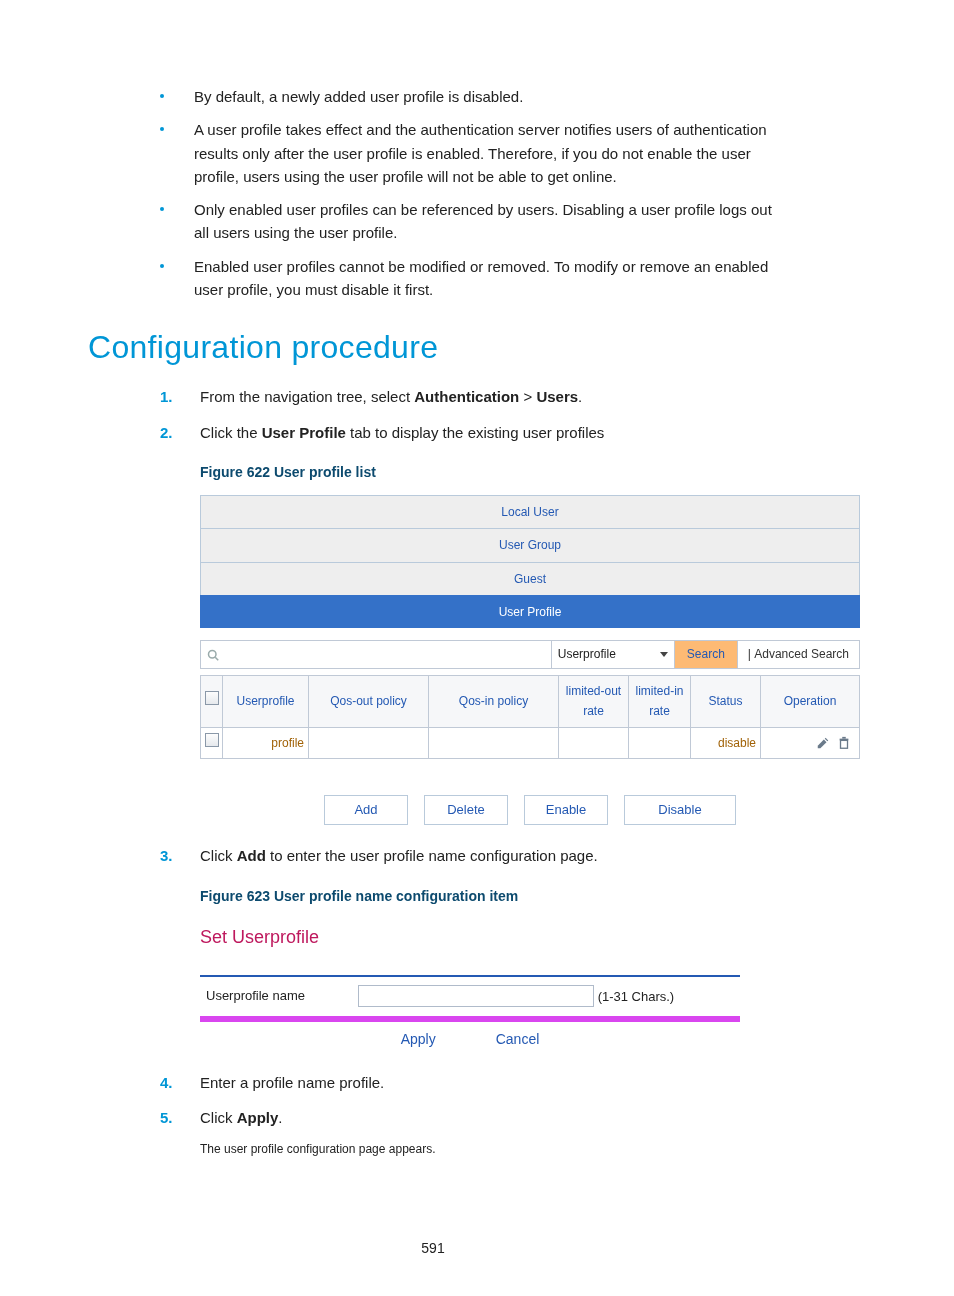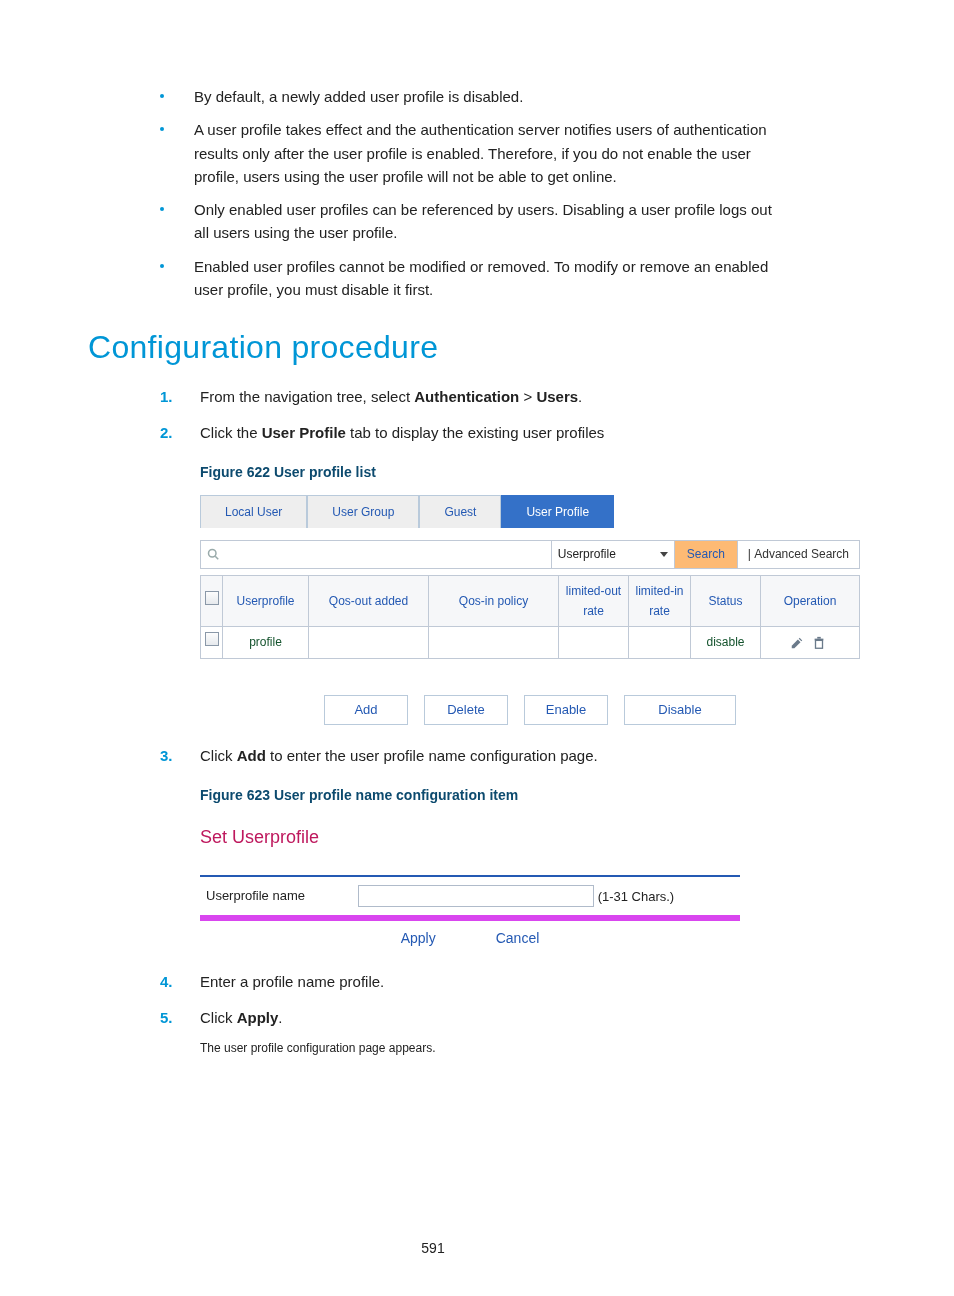--- a/index.html
+++ b/index.html
@@ -81,20 +81,21 @@
     margin-top: 8px;
     font-size: 12px;
   }
   
   .fig622 {
     width: 660px;
     font-size: 12px;
   }
   .tabs {
     display: flex;
+    flex-direction: column;
   }
   .tab {
     flex: 0 0 auto;
     padding: 6px 24px;
     border: 1px solid #b9cadb;
     border-bottom: none;
     background: #eee;
     color: #2459b3;
     font-size: 12px;
     text-align: center;
@@ -167,21 +168,21 @@
     padding: 5px 4px;
     text-align: center;
     vertical-align: middle;
   }
   table.grid th {
     background: #f6f7f9;
     color: #2459b3;
     font-weight: normal;
   }
   table.grid .th-check { width: 22px; }
-  table.grid td.left { text-align: center; color:#14532d; }
+  table.grid td.left { text-align: right; color:#a16207; }
   .cb {
     display:inline-block;
     width:12px;height:12px;
     border:1px solid #8a98a8;
     background:linear-gradient(#fdfdfd,#e6e9ed);
   }
   .action-row {
     display:flex;
     justify-content:center;
     gap:16px;
@@ -302,21 +303,21 @@
               <col style="width:130px">
               <col style="width:70px">
               <col style="width:62px">
               <col style="width:70px">
               <col>
           </colgroup>
           <thead>
             <tr>
               <th class="th-check"><span class="cb"></span></th>
               <th>Userprofile</th>
-              <th>Qos-out added</th>
+              <th>Qos-out policy</th>
               <th>Qos-in policy</th>
               <th>limited-out rate</th>
               <th>limited-in rate</th>
               <th>Status</th>
               <th>Operation</th>
             </tr>
           </thead>
           <tbody>
             <tr>
               <td><span class="cb"></span></td>

